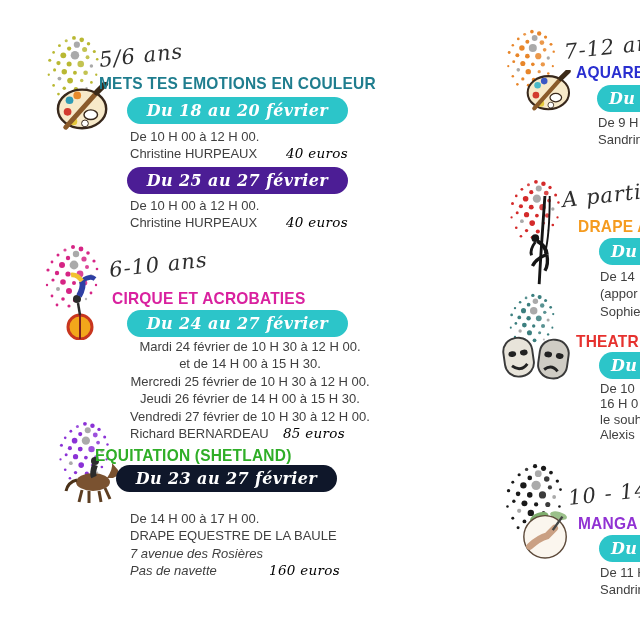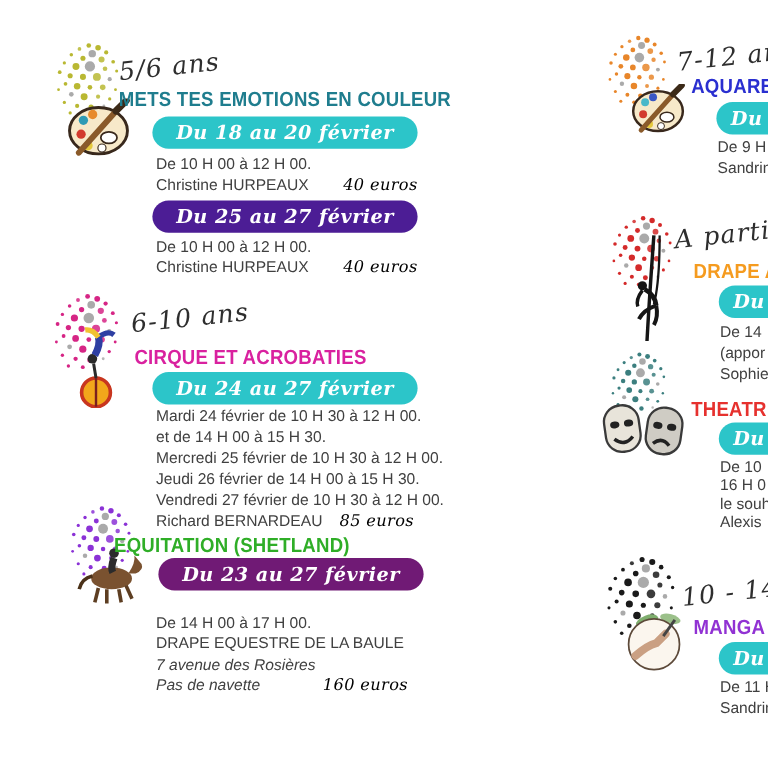--- a/index.html
+++ b/index.html
@@ -168,21 +168,21 @@
     <path d="M24 9 q-5 -7 -11 -6" stroke="#f2c230" stroke-width="4.5" fill="none"></path>
   </svg>
 </div>
 
 <div class="abs age" style="left:108px;top:258px;">6-10 ans</div>
 
 <div class="abs title" style="left: 112px; top: 289px; color: rgb(217, 33, 159);">CIRQUE ET ACROBATIES</div>
 
 <div class="abs banner" style="left: 127px; top: 310px; width: 221px; background-color: rgb(44, 197, 201);">Du 24 au 27 février</div>
 
-<div class="abs lines" style="left:130px;top:338px;">
+<div class="abs lines" style="left:130px;top:338px;text-align:center;">
   <div>Mardi 24 février de 10 H 30 à 12 H 00.</div>
   <div>et de 14 H 00 à 15 H 30.</div>
   <div>Mercredi 25 février de 10 H 30 à 12 H 00.</div>
   <div>Jeudi 26 février de 14 H 00 à 15 H 30.</div>
   <div>Vendredi 27 février de 10 H 30 à 12 H 00.</div>
   <div class="row" style="width:215px;">
     <span>Richard BERNARDEAU</span>
     <span class="price">85 euros</span>
   </div>
 </div>
@@ -236,21 +236,21 @@
     <line x1="44" y1="45" x2="46" y2="56" stroke="#5d3e22" stroke-width="3"></line>
     <line x1="50" y1="42" x2="55" y2="53" stroke="#5d3e22" stroke-width="3"></line>
     <path d="M22 34 q-9 2 -11 11" stroke="#4a3118" stroke-width="3" fill="none"></path>
     <circle cx="40" cy="15" r="4" fill="#2b2b2b"></circle>
     <path d="M40 19 q-3 8 -1 12" stroke="#2b2b2b" stroke-width="6" fill="none"></path>
   </svg>
 </div>
 
 <div class="abs title" style="left: 95px; top: 446px; color: rgb(47, 174, 39);">EQUITATION (SHETLAND)</div>
 
-<div class="abs banner" style="left: 132px; top: 465px; width: 221px; background-color: #701a75; font-style: italic;">Du 23 au 27 février</div>
+<div class="abs banner" style="left: 116px; top: 465px; width: 221px; background-color: #0f172a; font-style: italic;">Du 23 au 27 février</div>
 
 <div class="abs lines" style="left:130px;top:498px;margin-top:12px;">
   <div>De 14 H 00 à 17 H 00.</div>
   <div>DRAPE EQUESTRE DE LA BAULE</div>
   <div class="it">7 avenue des Rosières</div>
   <div class="row" style="width:210px;">
     <span class="it">Pas de navette</span>
     <span class="price">160 euros</span>
   </div>
 </div>

